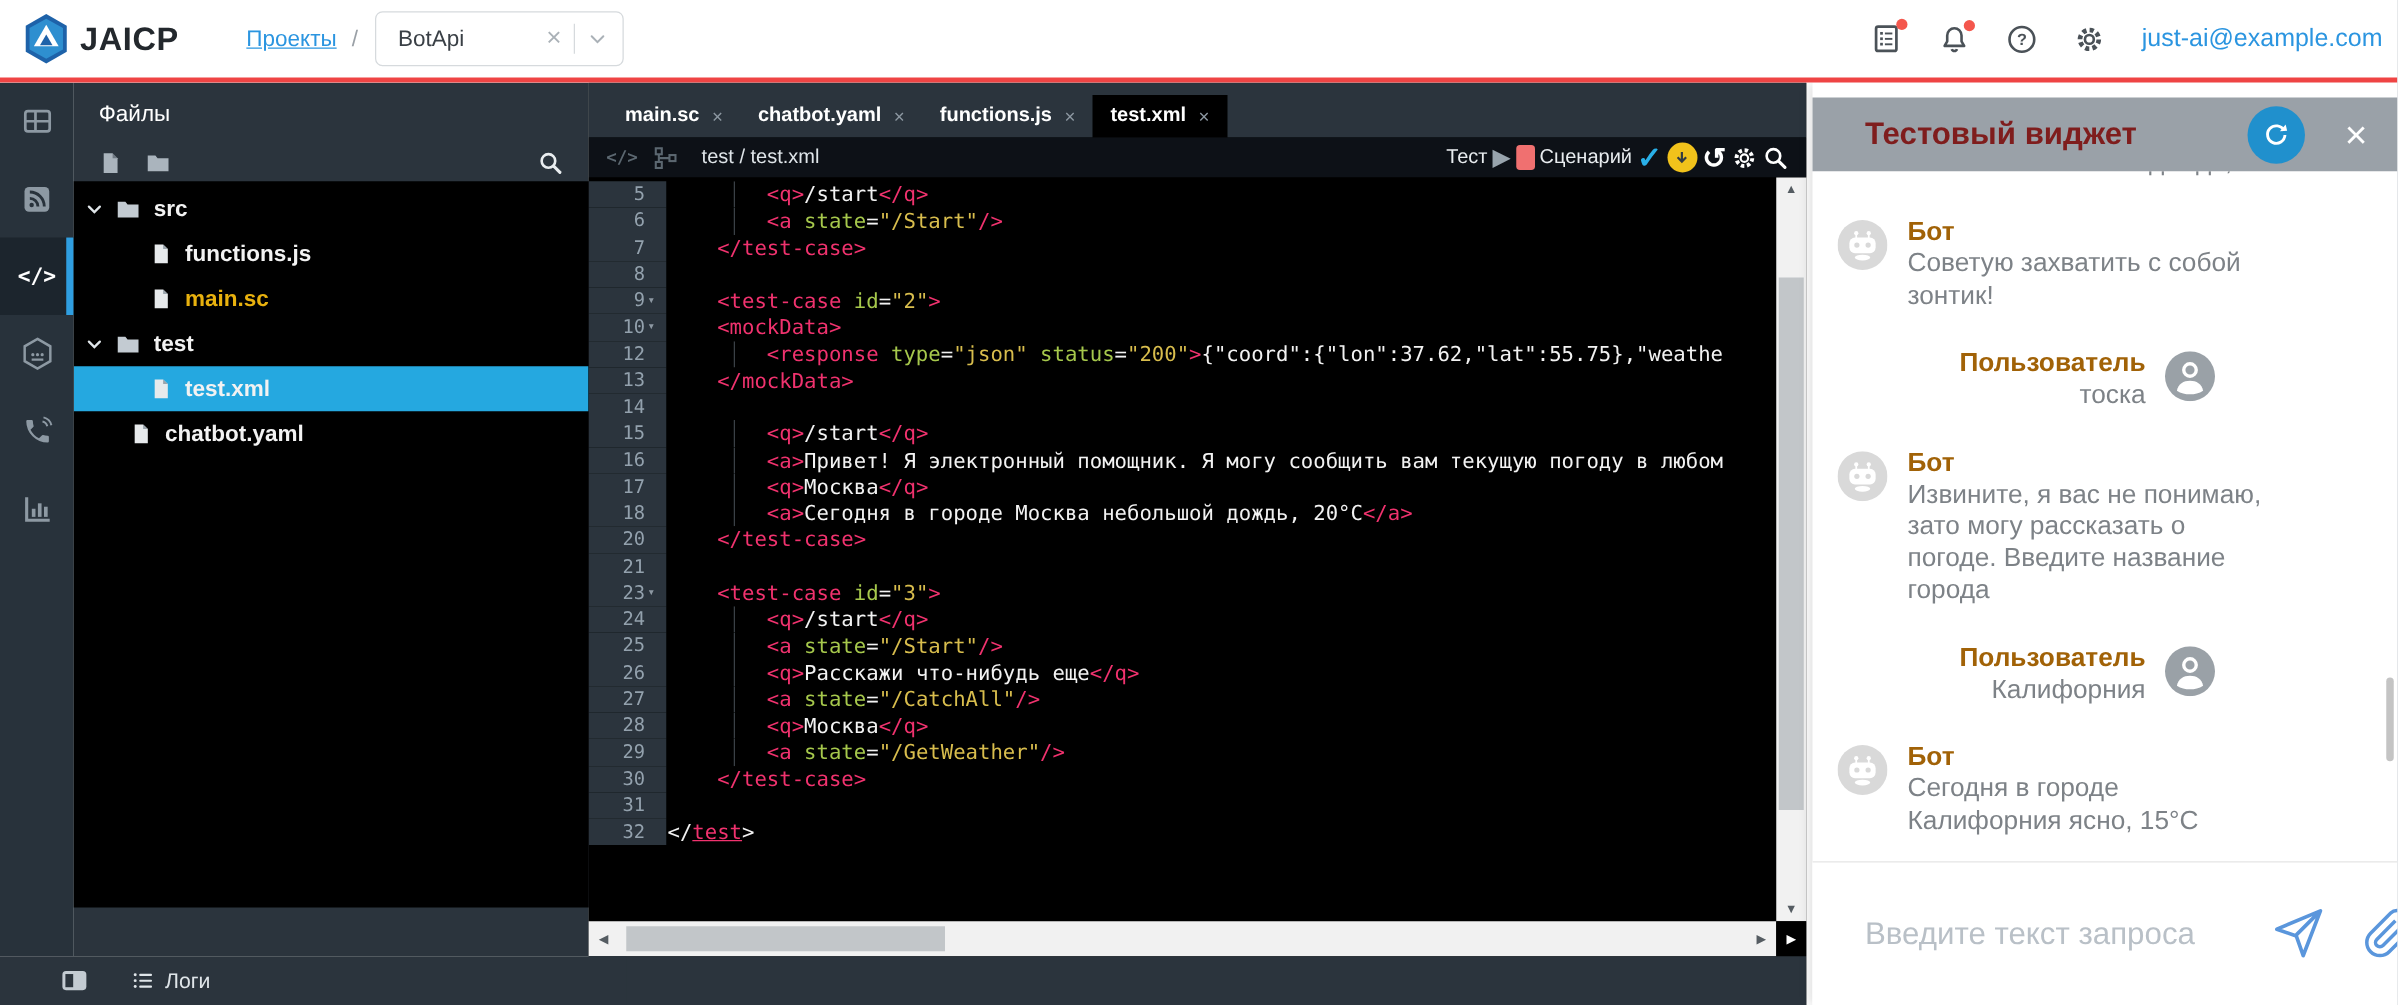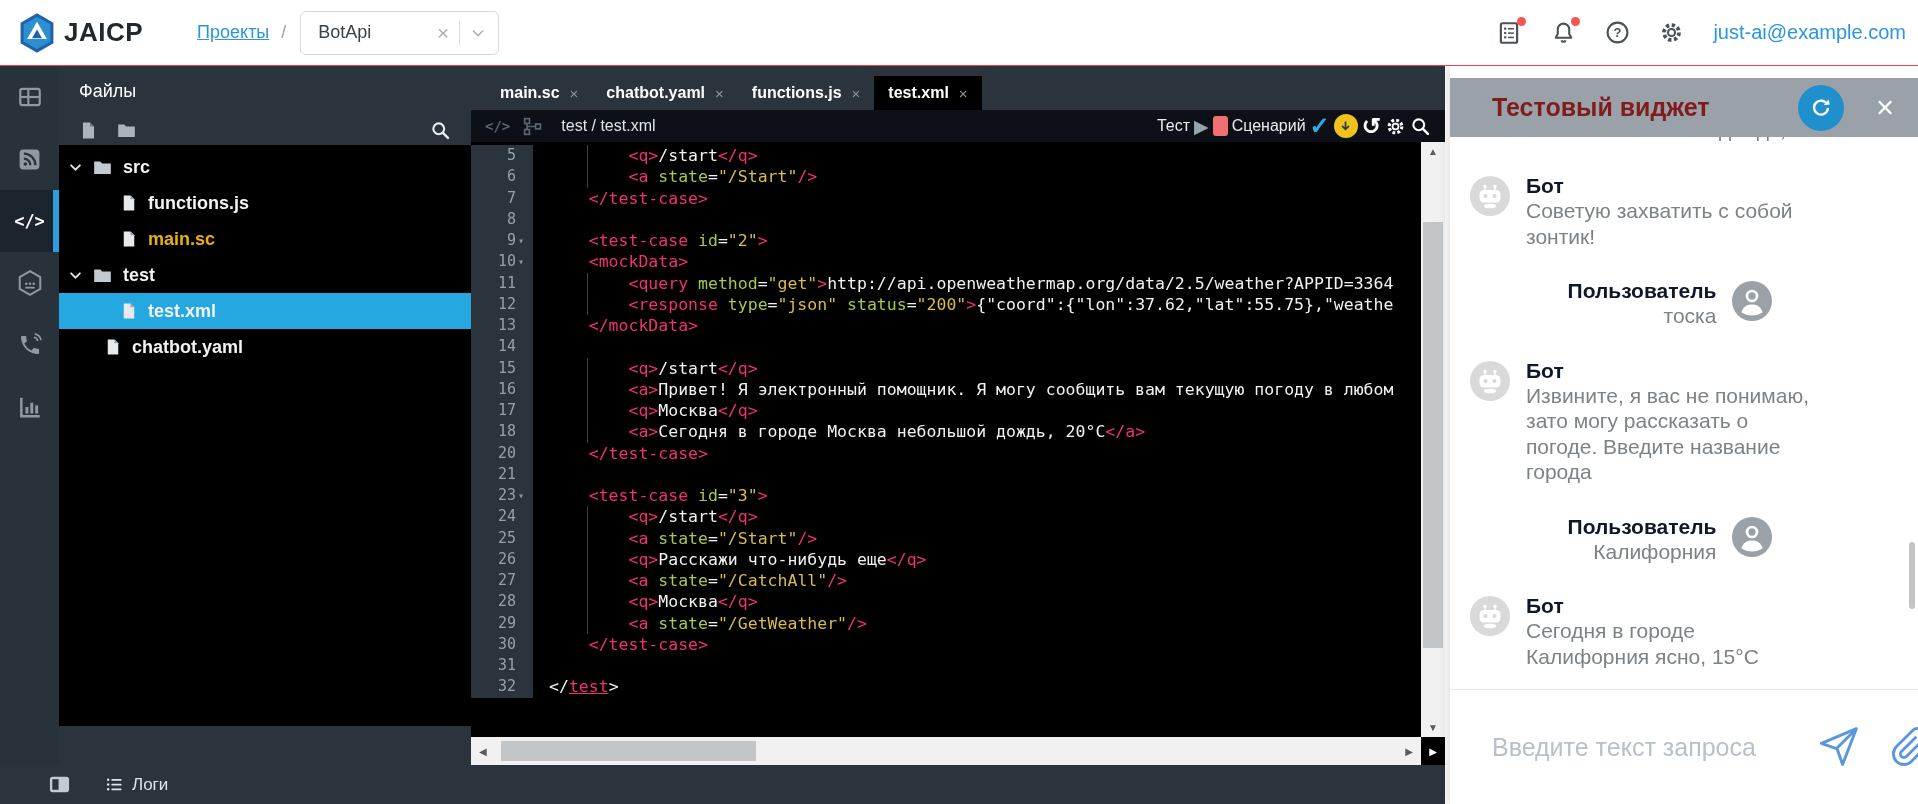--- a/index.html
+++ b/index.html
@@ -1,20 +1,20 @@
 <!DOCTYPE html>
 <html><head>
 <meta charset="utf-8">
 <style>
   html,body{margin:0;padding:0;background:#dfe2e5;}
   .app{position:relative;width:1918px;height:804px;background:#fff;overflow:hidden;
        font-family:"Liberation Sans",sans-serif;outline:1px solid #c9ced3;}
   
   .topbar{position:absolute;left:0;top:0;width:100%;height:66px;background:#fff;
-          border-bottom:1px solid #ef4444;display:flex;align-items:center;z-index:20;box-sizing:border-box;text-align:right;}
+          border-bottom:4px solid #ef4444;display:flex;align-items:center;z-index:20;box-sizing:border-box;text-align:right;}
   .logo{margin-left:18px;display:flex;align-items:center;}
   .logo-text{font-size:26px;font-weight:600;color:#23282d;margin-left:8px;letter-spacing:.5px;}
   .crumb-link{margin-left:54px;font-size:18px;color:var(--link);text-decoration:underline;cursor:pointer;}
   .crumb-sep{margin-left:12px;font-size:18px;color:#9aa0a6;}
   .proj-select{margin-left:14px;width:197px;height:42px;border:1px solid #d6dadd;border-radius:6px;
                display:flex;align-items:center;background:#fff;}
   .proj-select .val{margin-left:17px;font-size:18px;color:#3a4046;}
   .proj-select .clr{margin-left:auto;color:#aab1b7;font-size:21px;cursor:pointer;}
   .proj-select .div{width:1px;height:24px;background:#d6dadd;margin:0 10px;}
   .proj-select .chev{margin-right:12px;color:#aab1b7;display:flex;}
@@ -61,21 +61,21 @@
   .play{color:#98a4ad;font-size:19px;line-height:1;cursor:pointer;}
   .stop{width:15px;height:20px;border-radius:3px;background:var(--stop);cursor:pointer;}
   .chk{color:var(--check);font-size:24px;font-weight:bold;cursor:pointer;}
   .deploy{width:24px;height:24px;border-radius:50%;background:var(--deploy);display:flex;align-items:center;justify-content:center;cursor:pointer;}
   .undo{color:#fff;font-size:23px;font-weight:bold;cursor:pointer;line-height:1;}
   .tb-w{color:#fff;display:flex;cursor:pointer;}
   .codewrap{position:absolute;top:76px;left:0;right:24px;bottom:67px;overflow:hidden;padding-top:3px;background:#000;}
   .code-row{display:flex;height:21.25px;line-height:21.25px;font-family:"DejaVu Sans Mono",monospace;font-size:16.5px;}
   .gut{flex:0 0 62px;background:#2b343d;color:#93a1ad;display:flex;justify-content:flex-end;align-items:center;font-size:15px;}
   .gut .fold{width:15px;font-size:10px;color:#8d98a2;text-align:left;padding-left:2px;}
-  .line{flex:1;position:relative;white-space:pre;overflow:hidden;padding-left:16px;color:#f2f2f2;}
+  .line{flex:1;position:relative;white-space:pre;overflow:hidden;padding-left:1px;color:#f2f2f2;}
   .line.cur{background:#24272a;}
   .guide{position:absolute;left:calc(9px + 4.5ch);top:0;bottom:0;border-left:1px solid #3a4046;}
   .g{color:var(--tag);} .a{color:var(--attr);} .v{color:var(--val);} .t{color:#f2f2f2;}
   .u{color:var(--tag);text-decoration:underline;}
   .cursor{display:inline-block;width:2px;height:17px;background:#fff;vertical-align:-3px;}
   .vscroll{position:absolute;top:76px;right:0;bottom:67px;width:24px;background:#f1f1f1;}
   .vscroll .arr{position:absolute;width:100%;text-align:center;color:#555c62;font-size:10px;cursor:pointer;}
   .vscroll .up{top:4px;} .vscroll .dn{bottom:4px;}
   .vthumb{position:absolute;left:2px;right:2px;top:80px;height:426px;background:#c2c6c9;cursor:grab;}
   .hscroll{position:absolute;left:0;right:24px;bottom:39px;height:28px;background:#f1f1f1;}
@@ -95,21 +95,21 @@
   .wclose{margin-left:32px;margin-right:24px;color:#fff;font-size:31px;line-height:1;cursor:pointer;}
   .chat{position:absolute;top:71px;left:0;right:0;bottom:114px;overflow:hidden;font-size:21px;color:#7d8287;}
   .clipped{height:7px;overflow:hidden;margin-left:76px;}
   .clipped span{display:block;margin-top:-20px;line-height:25.5px;}
   .msg{display:flex;margin-top:30px;}
   .msg .av{display:flex;flex:0 0 40px;margin-top:2px;}
   .msg.bot{margin-left:20px;margin-right:20px;}
   .msg.bot .mc{margin-left:16px;}
   .msg.user{justify-content:center;margin-right:28px;}
   .msg.user .mc{text-align:right;margin-right:16px;}
-  .mname{font-weight:bold;color:#0f172a;line-height:24px;}
+  .mname{font-weight:bold;color:#a16207;line-height:24px;}
   .msg-text{line-height:25.5px;white-space:pre-line;max-width:330px;}
   .chat-thumb{position:absolute;right:3px;top:476px;width:6px;height:67px;background:#c4c4c4;border-radius:3px;}
   .winput{position:absolute;left:0;right:0;bottom:0;height:114px;border-top:1px solid #e5e5e5;background:#fff;
           display:flex;align-items:center;}
   .winput input{flex:1;border:none;outline:none;margin-left:40px;font-size:25px;color:#555;
                 font-family:"Liberation Sans",sans-serif;background:transparent;}
   .winput input::placeholder{color:#b9c0c7;}
   .winput .ic{display:flex;margin-right:30px;cursor:pointer;}
 </style>
 </head>
@@ -447,27 +447,20 @@
         </div>
         <div class="code-row">
           <div class="gut">
             <span class="num">10</span>
             <span class="fold">▾</span>
           </div>
           <div class="line"><span class="t">    </span><span class="g">&lt;mockData&gt;</span></div>
         </div>
         <div class="code-row">
           <div class="gut">
-            <span class="num">11</span>
-            <span class="fold"></span>
-          </div>
-          <div class="line"><i class="guide"></i><span class="t">        </span><span class="g">&lt;query</span><span class="a"> method</span><span class="t">=</span><span class="v">"get"</span><span class="g">&gt;</span><span class="t">http://api.openweathermap.org/data/2.5/weather?APPID=3364</span></div>
-        </div>
-        <div class="code-row">
-          <div class="gut">
             <span class="num">12</span>
             <span class="fold"></span>
           </div>
           <div class="line"><i class="guide"></i><span class="t">        </span><span class="g">&lt;response</span><span class="a"> type</span><span class="t">=</span><span class="v">"json"</span><span class="a"> status</span><span class="t">=</span><span class="v">"200"</span><span class="g">&gt;</span><span class="t">{"coord":{"lon":37.62,"lat":55.75},"weathe</span></div>
         </div>
         <div class="code-row">
           <div class="gut">
             <span class="num">13</span>
             <span class="fold"></span>
           </div>

